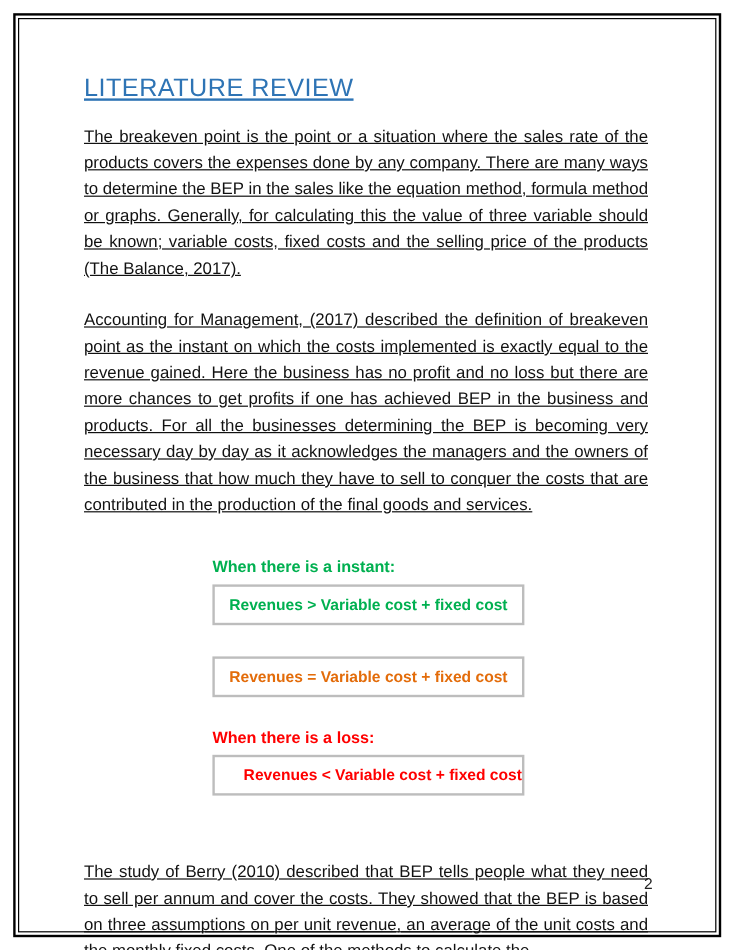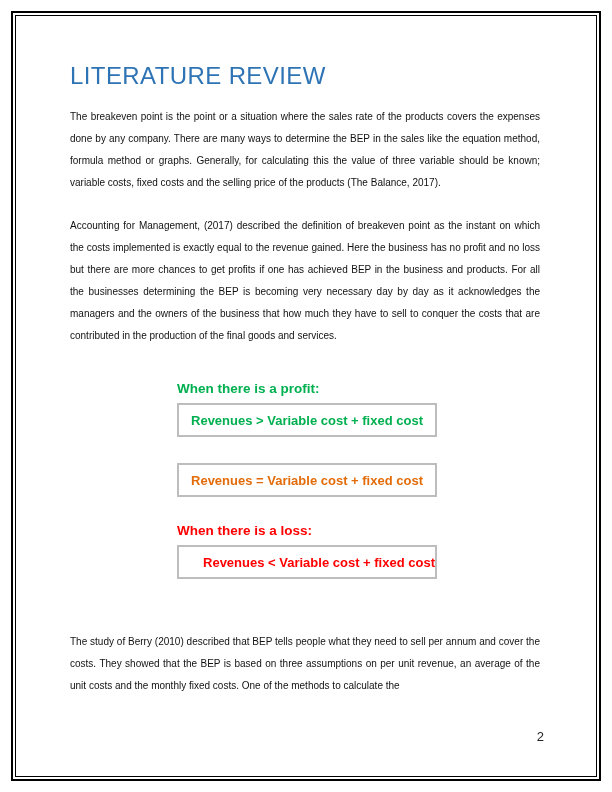--- a/index.html
+++ b/index.html
@@ -28,29 +28,31 @@
     inset: 2px;
     border: 1px solid #000000;
   }
   .content {
     position: relative;
     padding: 62px 72px 0 70px;
     box-sizing: border-box;
   }
   .doc-title {
     margin: 0 0 16px 0;
-    font-size: 24px;
+    font-size: 21px;
     font-weight: normal;
     letter-spacing: 0.4px;
+    text-decoration: underline;
   }
   .para {
     margin: 0 0 21px 0;
-    font-size: 10px;
+    font-size: 14px;
     line-height: 22px;
     text-align: justify;
+    text-decoration: underline;
   }
   .callouts {
     margin: 34px 0 52px 107px;
   }
   .callout {
     margin-bottom: 26px;
   }
   .callout:last-child {
     margin-bottom: 0;
   }
@@ -93,21 +95,21 @@
 
     <h1 class="doc-title" style="color: rgb(46, 116, 181);">LITERATURE REVIEW</h1>
 
     <p class="para">The breakeven point is the point or a situation where the sales rate of the products covers the expenses done by any company. There are many ways to determine the BEP in the sales like the equation method, formula method or graphs. Generally, for calculating this the value of three variable should be known; variable costs, fixed costs and the selling price of the products (The Balance, 2017).</p>
 
     <p class="para">Accounting for Management, (2017) described the definition of breakeven point as the instant on which the costs implemented is exactly equal to the revenue gained. Here the business has no profit and no loss but there are more chances to get profits if one has achieved BEP in the business and products. For all the businesses determining the BEP is becoming very necessary day by day as it acknowledges the managers and the owners of the business that how much they have to sell to conquer the costs that are contributed in the production of the final goods and services.</p>
 
     <div class="callouts">
 
       <div class="callout">
-        <div class="callout-label" style="color: rgb(0, 176, 80);">When there is a profit:</div>
+        <div class="callout-label" style="color: rgb(0, 176, 80);">When there is a instant:</div>
         <div class="callout-box">
           <span class="callout-formula" style="color: rgb(0, 176, 80);">Revenues &gt; Variable cost + fixed cost</span>
         </div>
       </div>
 
       <div class="callout">
         <div class="callout-box">
           <span class="callout-formula" style="color: rgb(227, 108, 10); margin-top: 20px;">Revenues = Variable cost + fixed cost</span>
         </div>
       </div>

